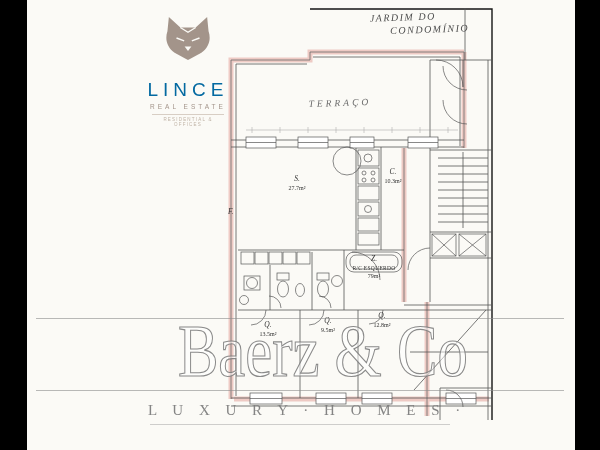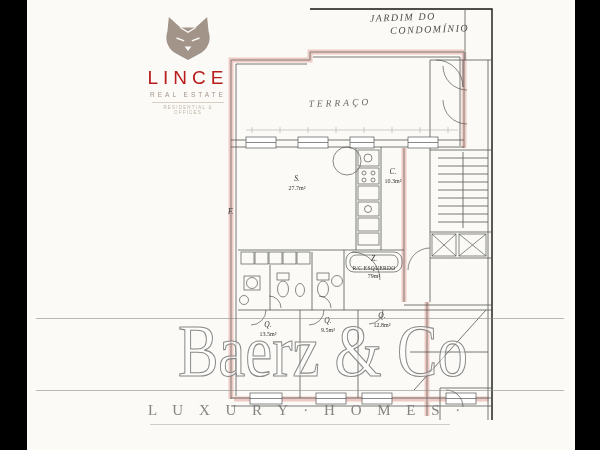--- a/index.html
+++ b/index.html
@@ -6,21 +6,21 @@
   .stage{position:relative;width:600px;height:450px;background:#fbfaf6;overflow:hidden;
          font-family:"Liberation Serif",serif;}
   .bar{position:absolute;top:0;bottom:0;background:#000;}
   .bar.left{left:0;width:27px;}
   .bar.right{right:0;width:25px;}
 
   
   .logo{position:absolute;left:138px;top:16px;width:100px;text-align:center;}
   .logo .glyph{width:46px;height:44px;margin:0 auto;}
   .logo .brand{font-family:"Liberation Sans",sans-serif;font-size:19px;font-weight:400;
-               letter-spacing:5px;color:#b91c1c;margin-top:3px;}
+               letter-spacing:5px;color:#0369a1;margin-top:15px;}
   .logo .tagline{font-family:"Liberation Sans",sans-serif;font-size:6.5px;letter-spacing:3px;
                color:#a3948a;margin-top:2px;}
   .logo .subtag{font-family:"Liberation Sans",sans-serif;font-size:4.5px;letter-spacing:1.2px;
                color:#bfb2a5;margin:4px auto 0;padding-top:2px;border-top:1px solid #d8cec4;width:72px;}
 
   
   .jardim{position:absolute;left:370px;top:10px;font-style:italic;color:#4f4f4f;
           font-size:10px;letter-spacing:1.5px;line-height:13px;transform:rotate(-2deg);}
   .jardim .l2{display:block;margin-left:20px;}
 

